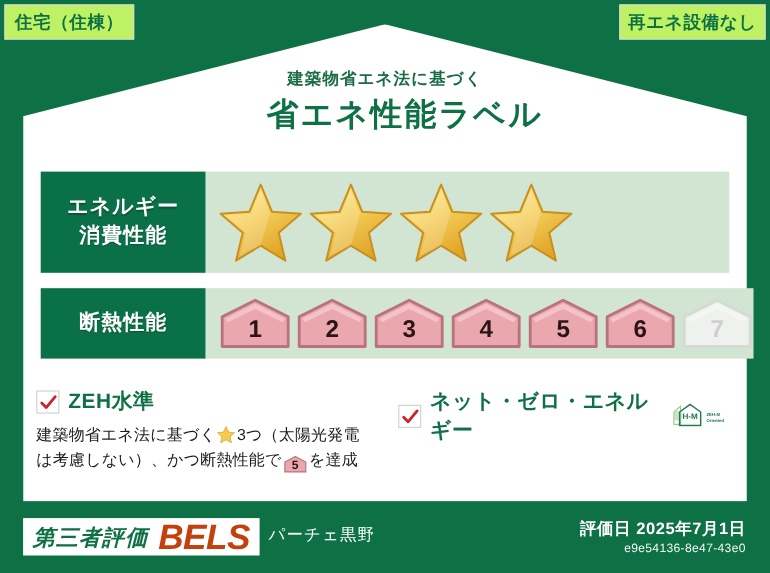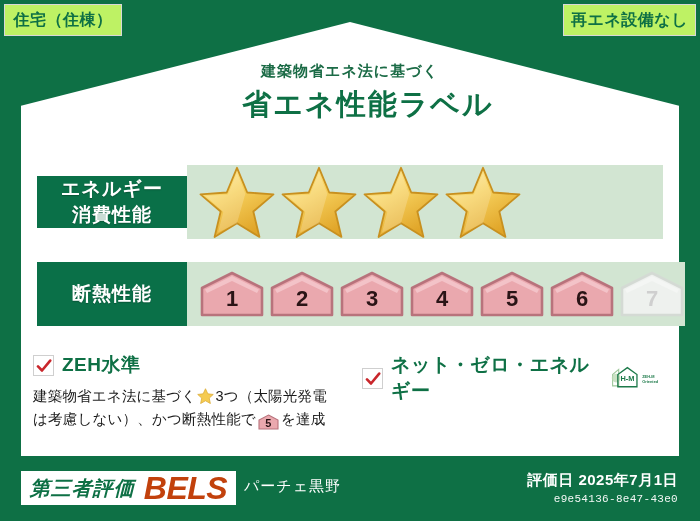--- a/index.html
+++ b/index.html
@@ -29,21 +29,21 @@
   #badge-left{left:4px;top:4px;width:118px;height:32px;border:1px solid #d8d8d8;}
   #badge-right{right:4px;top:4px;width:133px;height:32px;border:1px solid #d8d8d8;}
 
   
   .title-wrap{position:absolute;left:0;right:0;top:62px;text-align:center;}
   .title-sub{color:#1b6b46;font-size:15px;font-weight:bold;letter-spacing:1px;}
   .title-main{color:#0e7045;font-size:29px;font-weight:bold;letter-spacing:2px;margin-top:4px;padding-left:36px;}
 
   
   .metric-row{position:absolute;left:37px;width:626px;display:flex;}
-  #row-energy{top:156px;height:92px;align-items:center;}
+  #row-energy{top:156px;height:92px;}
   #row-insul{top:262px;height:64px;}
 
   .metric-label{
     background:#0a7048;color:#ffffff;font-weight:bold;
     display:flex;flex-direction:column;align-items:center;justify-content:center;
     box-sizing:border-box;flex:0 0 150px;
     font-size:19px;line-height:1.35;letter-spacing:1px;
     text-shadow:0 1px 1px rgba(0,0,0,.25);
   }
   .metric-value{
@@ -105,21 +105,21 @@
   }
   .f-third{color:#0e7045;font-size:20px;font-weight:bold;letter-spacing:1px;}
   .f-bels{color:#c2410c;font-size:32px;font-weight:bold;letter-spacing:-.5px;}
   #footer-owner{
     position:absolute;left:244px;bottom:25px;color:#ffffff;
     font-size:15px;letter-spacing:1px;
   }
   #footer-right{position:absolute;right:22px;bottom:16px;text-align:right;color:#ffffff;}
   .f-date{font-size:15px;font-weight:bold;letter-spacing:.5px;padding-left:28px;}
   .f-id{font-size:11px;margin-top:3px;letter-spacing:.3px;opacity:.95;
-        font-family:Liberation Mono, monospace;}
+        font-family:Liberation Sans, sans-serif;}
 </style>
 </head>
 <body>
 
 <div id="label-root">
 
   <div class="house-card"></div>
 
   <div class="corner-badge" id="badge-left">住宅（住棟）</div>
   <div class="corner-badge" id="badge-right">再エネ設備なし</div>

